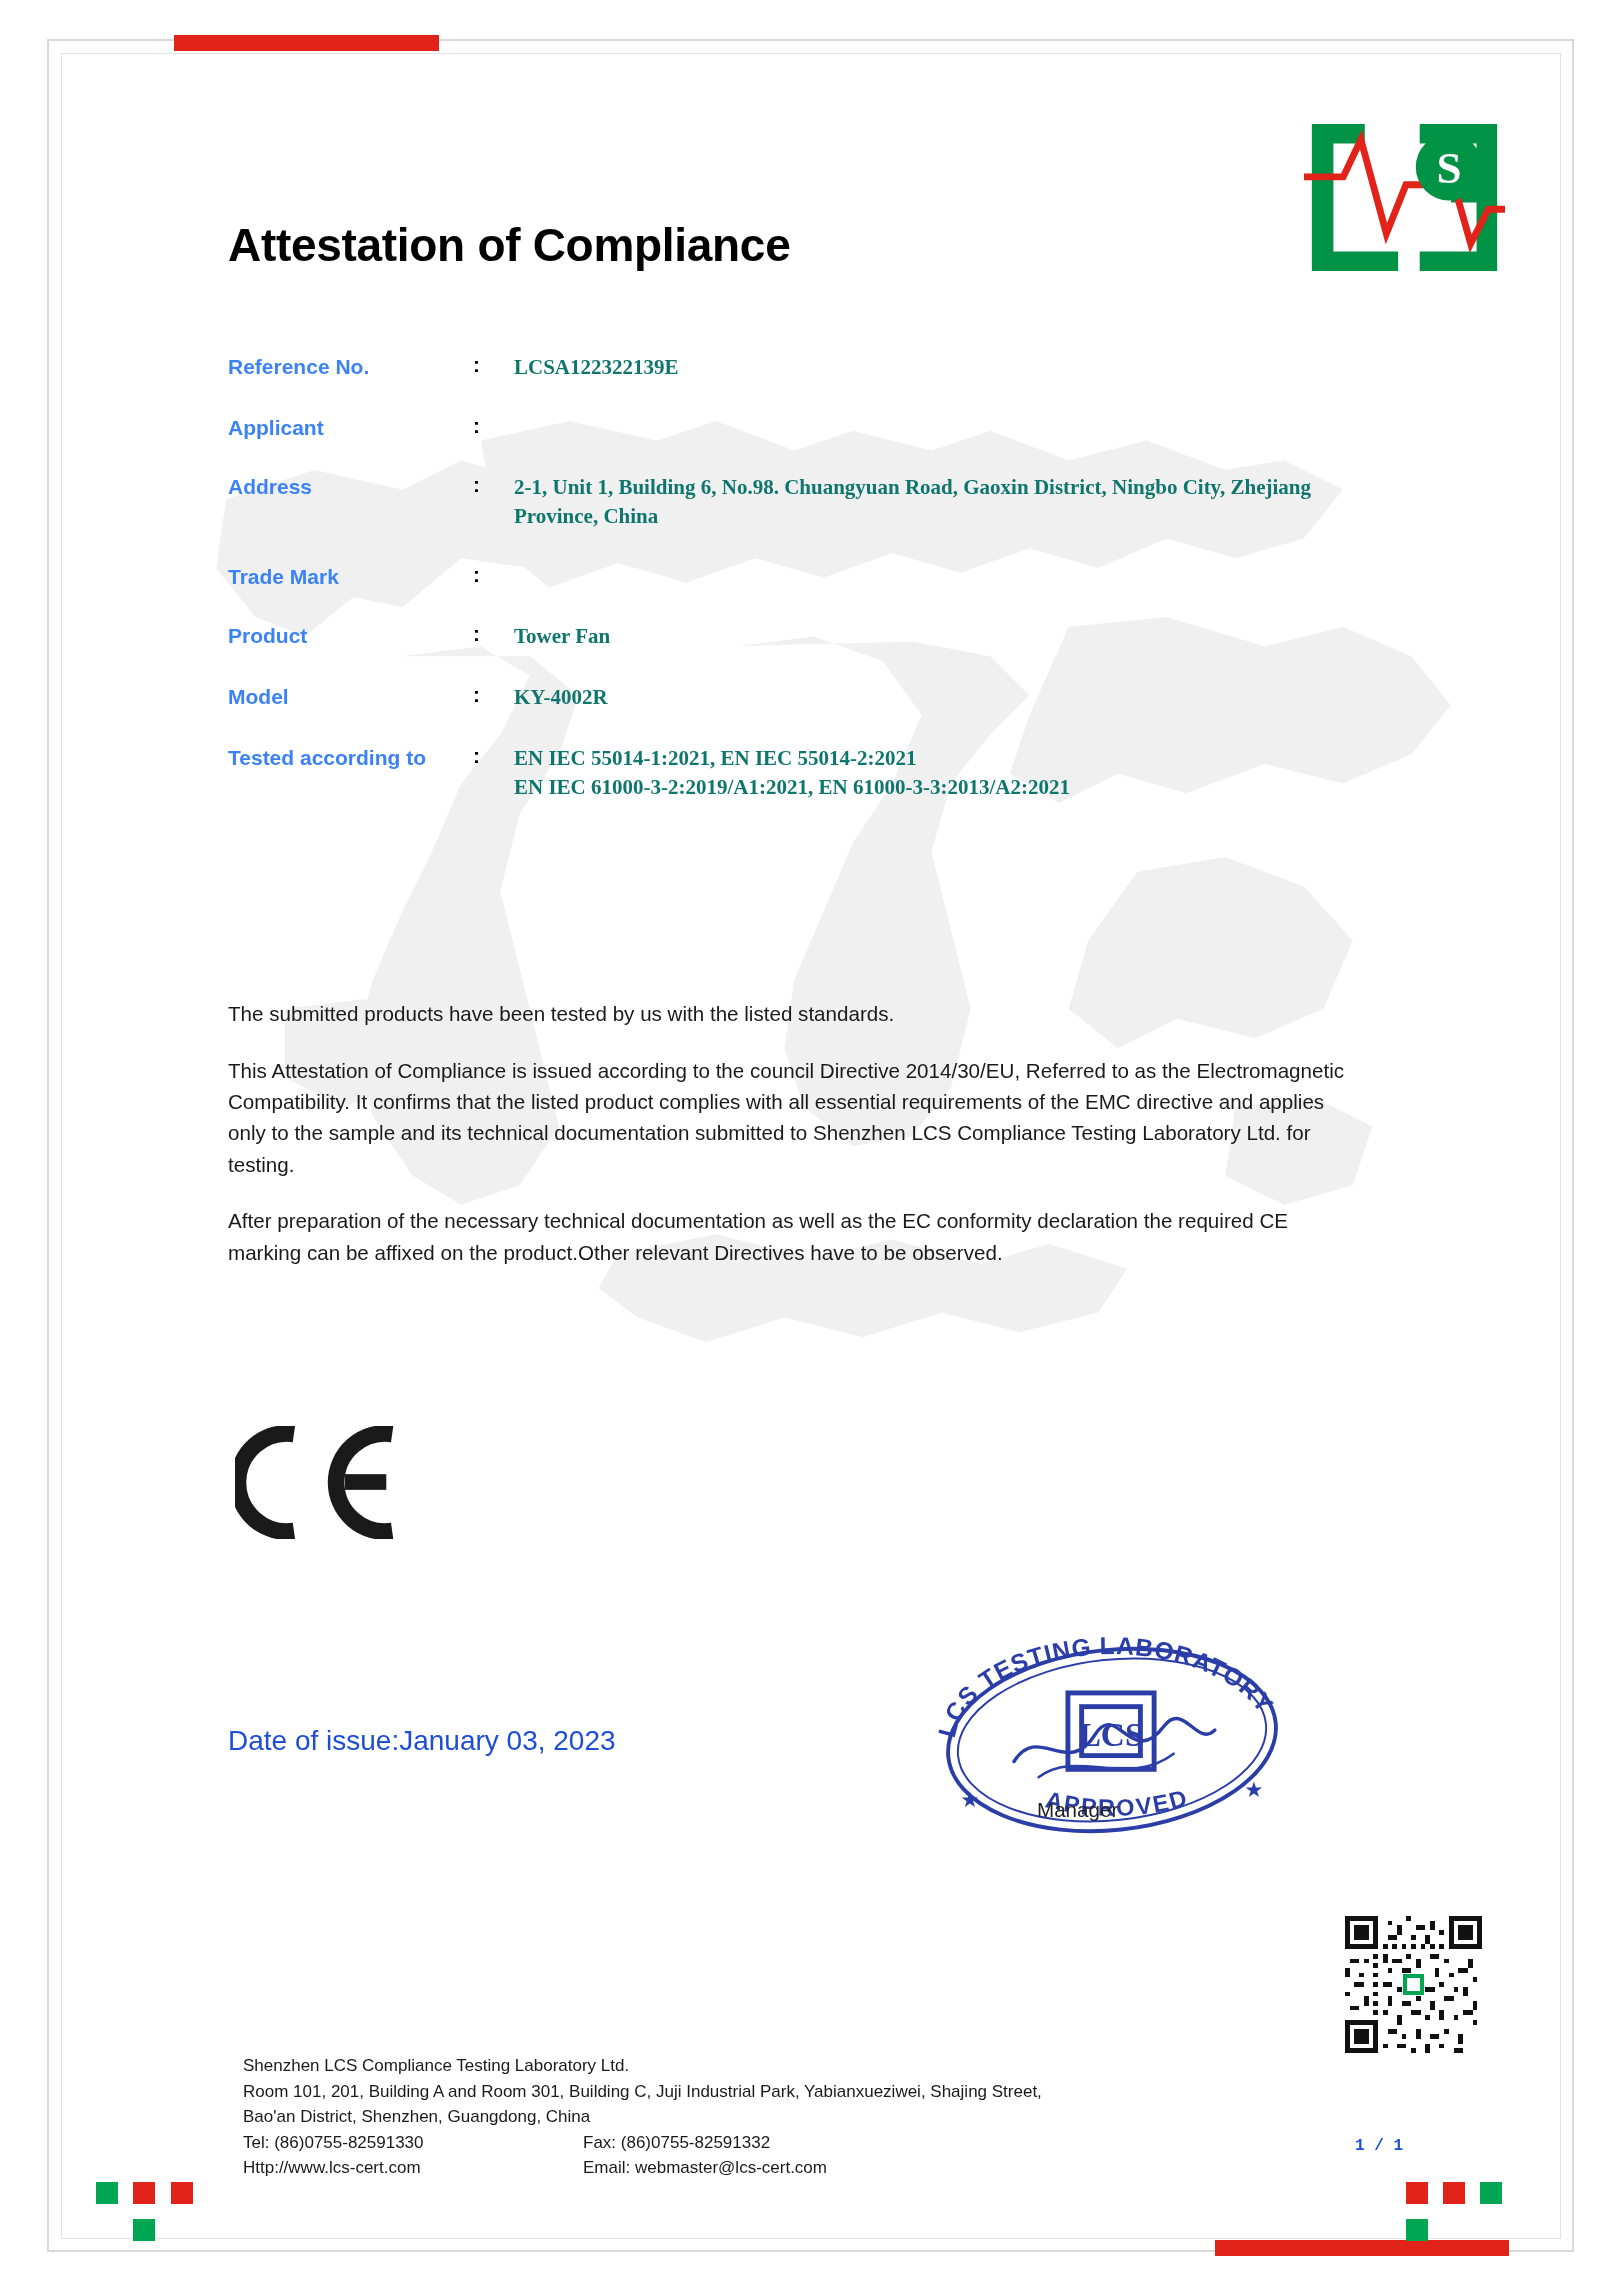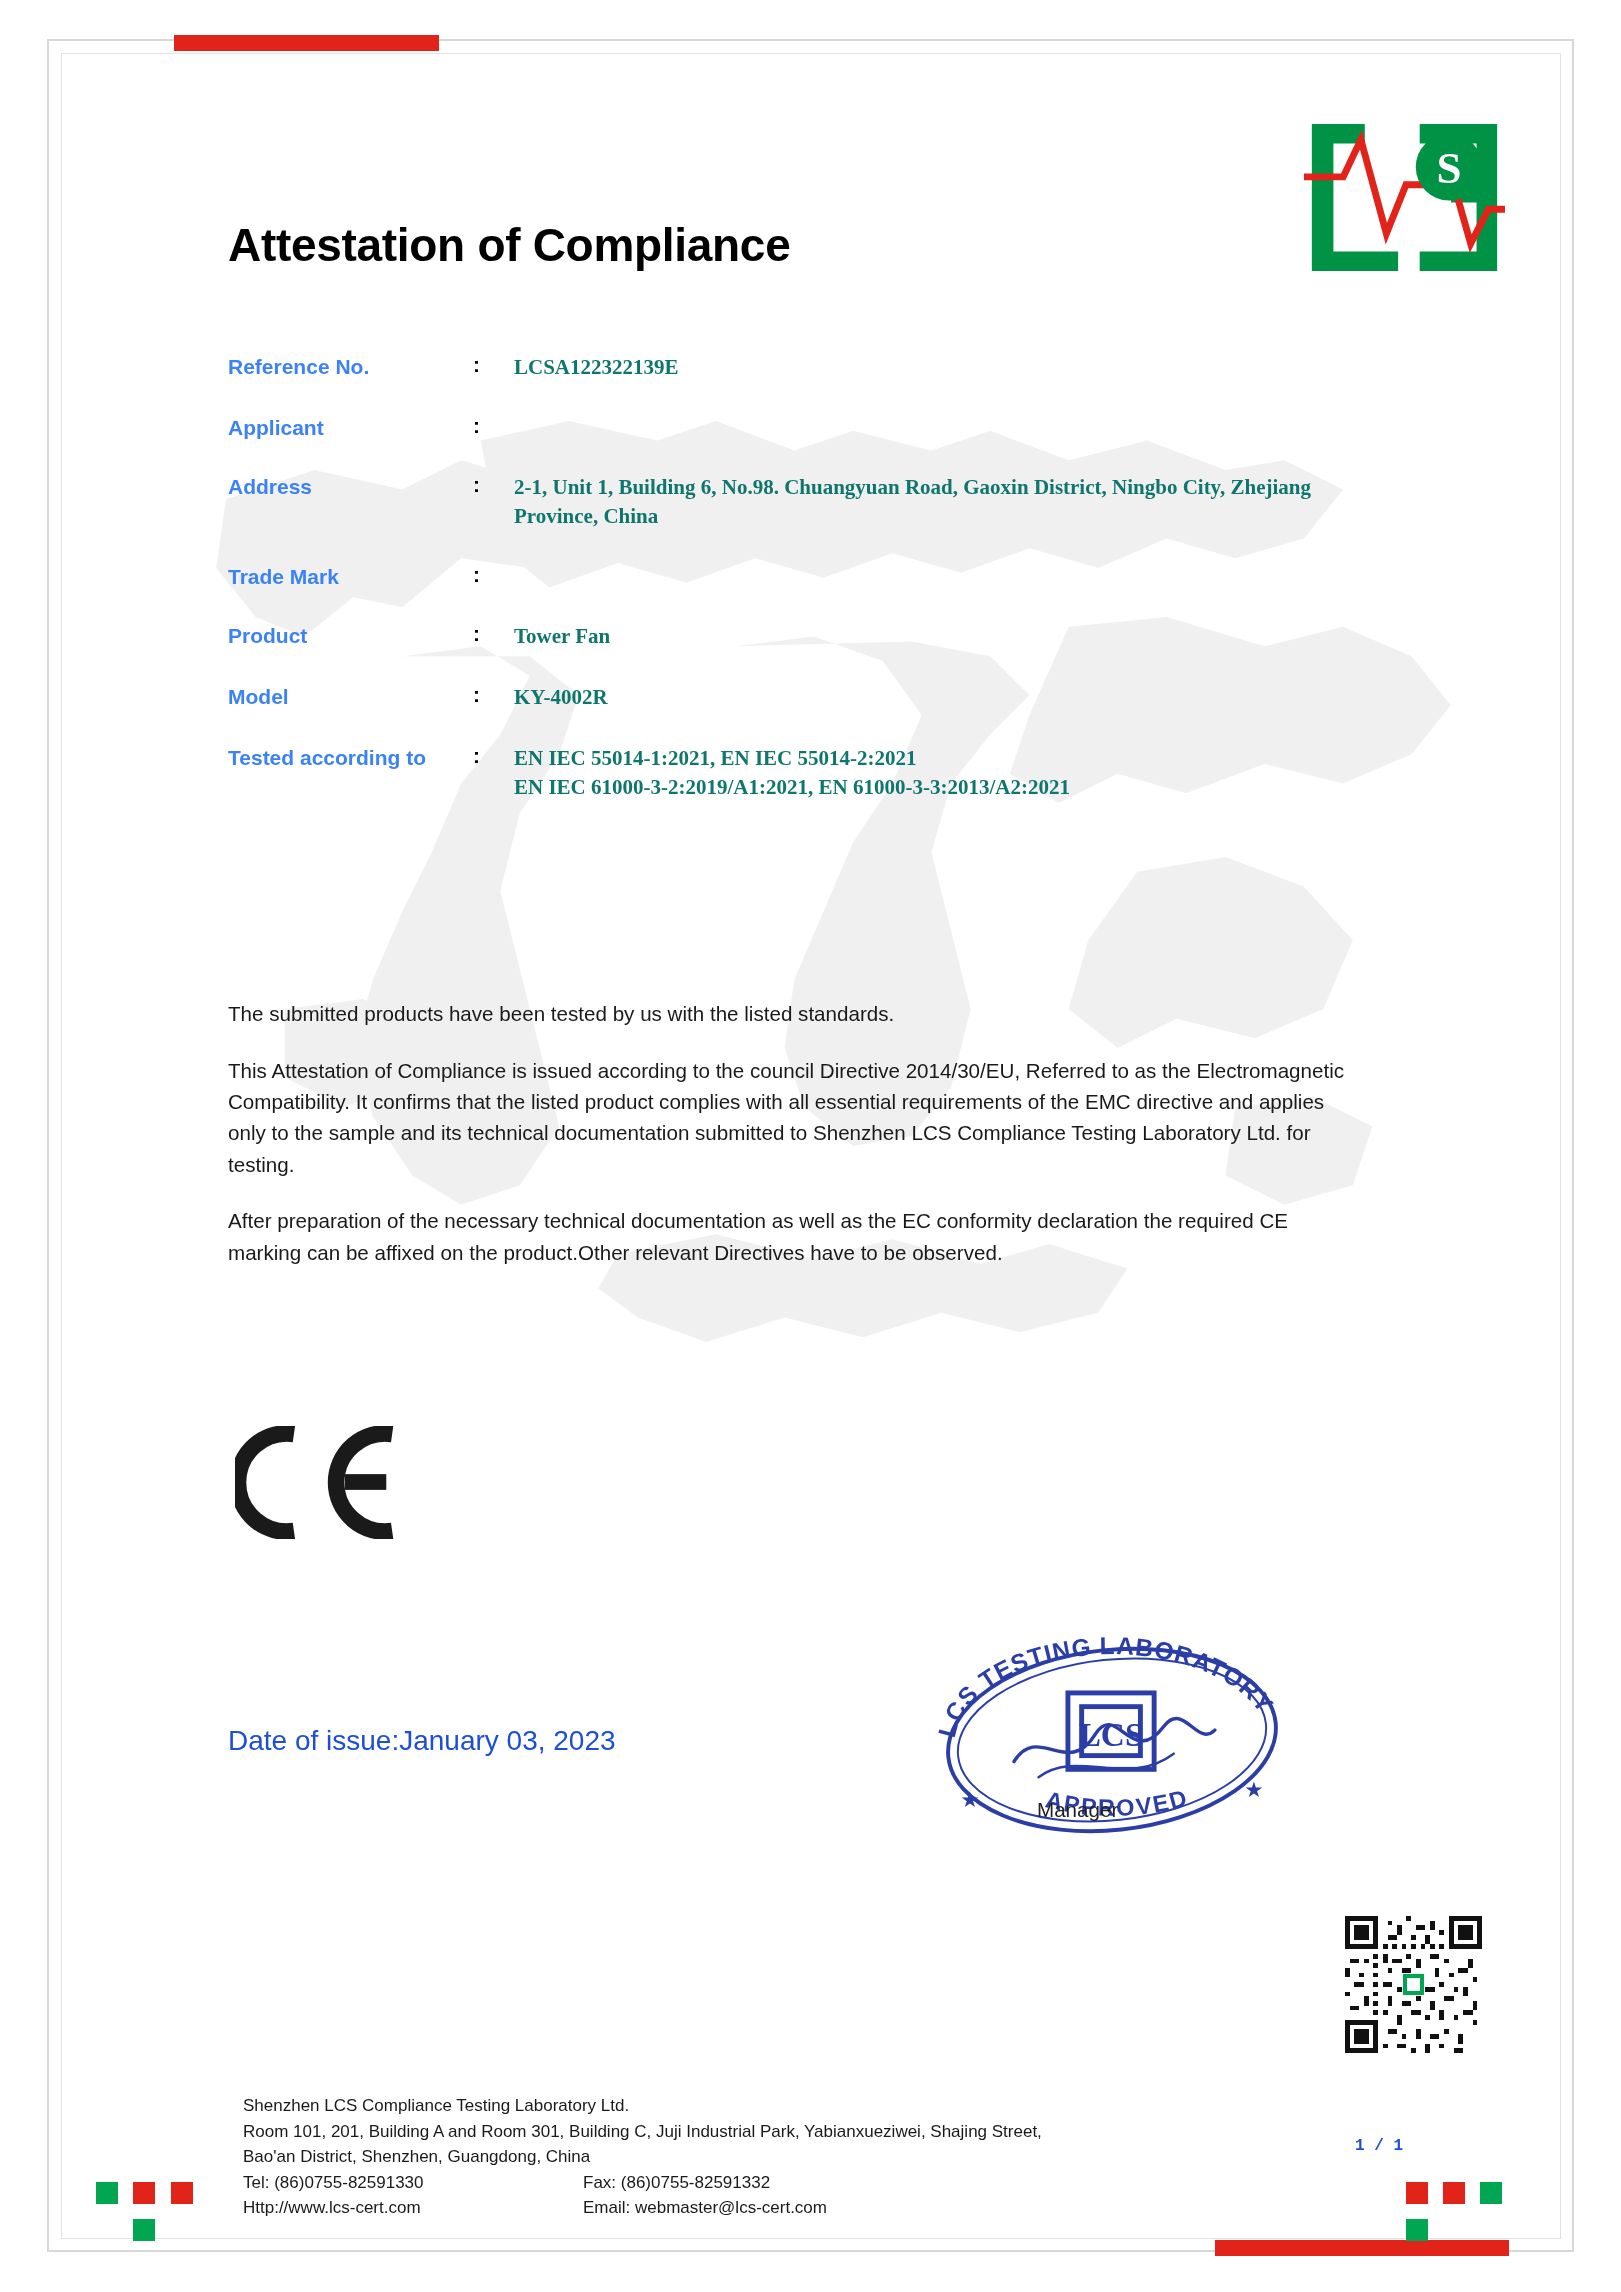--- a/index.html
+++ b/index.html
@@ -178,21 +178,20 @@
 
   
   .footer {
     position: absolute;
     left: 243px;
     top: 2053px;
     width: 1059px;
     font-size: 17px;
     color: #1a1a1a;
     line-height: 1.5;
-    margin-top: 40px;
   }
   .footer .line-tel {
     display: flex;
     gap: 36px;
   }
   .footer .tel-col { width: 304px; }
   .page-num {
     position: absolute;
     right: 218px;
     top: 2137px;

